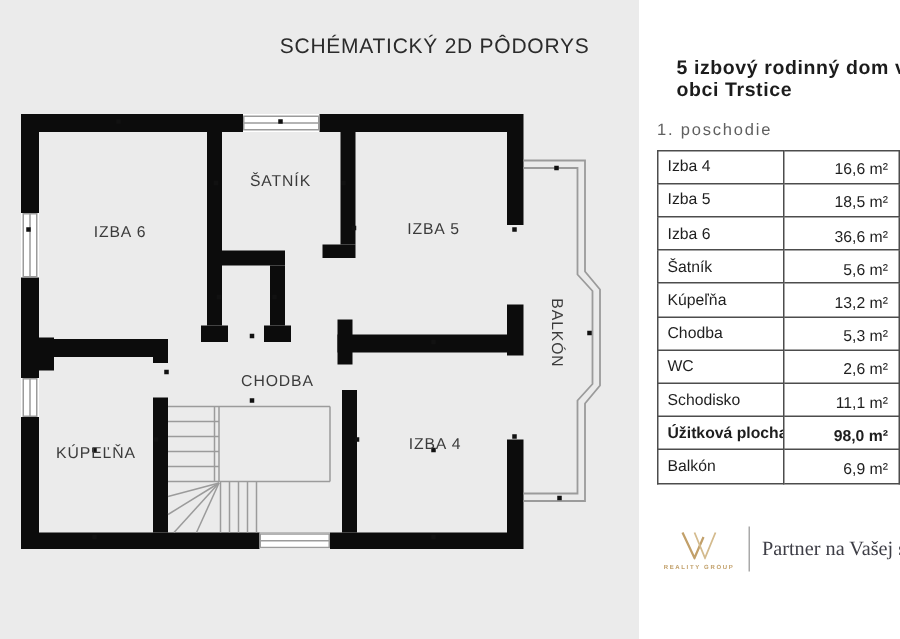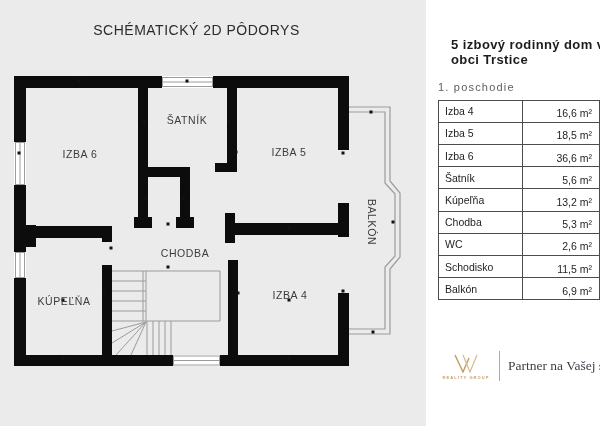--- a/index.html
+++ b/index.html
@@ -4,21 +4,21 @@
 <style>
   html,body{margin:0;padding:0;}
   body{
     width:600px;height:426px;position:relative;overflow:hidden;
     background:#ebebeb;
     font-family:"Liberation Sans", sans-serif;
   }
   
   .plan-panel{position:absolute;left:0;top:0;width:426px;height:426px;background:#ebebeb;}
   .plan-title{
-    position:absolute;top:22px;left:0;width:393px;text-align:center;
+    position:absolute;top:22px;left:0;width:393px;text-align:right;
     font-size:14px;letter-spacing:.5px;color:#2b2b2b;font-weight:400;
   }
   svg text.room{
     font-family:"Liberation Sans", sans-serif;
     font-size:10.5px;letter-spacing:.6px;fill:#3b3b3b;
   }
   
   .info-panel{
     position:absolute;left:426px;top:0;width:174px;height:426px;background:#ffffff;
     box-sizing:border-box;padding:24px 0 0 12px;overflow:hidden;
@@ -197,21 +197,25 @@
       <tr>
         <td>Chodba</td>
         <td class="val">5,3 m²</td>
       </tr>
       <tr>
         <td>WC</td>
         <td class="val">2,6 m²</td>
       </tr>
       <tr>
         <td>Schodisko</td>
-        <td class="val">11,5 m²</td>
+        <td class="val">11,1 m²</td>
+      </tr>
+      <tr class="total">
+        <td>Úžitková plocha</td>
+        <td class="val">98,0 m²</td>
       </tr>
       <tr>
         <td>Balkón</td>
         <td class="val">6,9 m²</td>
       </tr>
     </tbody>
   </table>
 
   <div class="brand">
     <div class="brand-mark">

